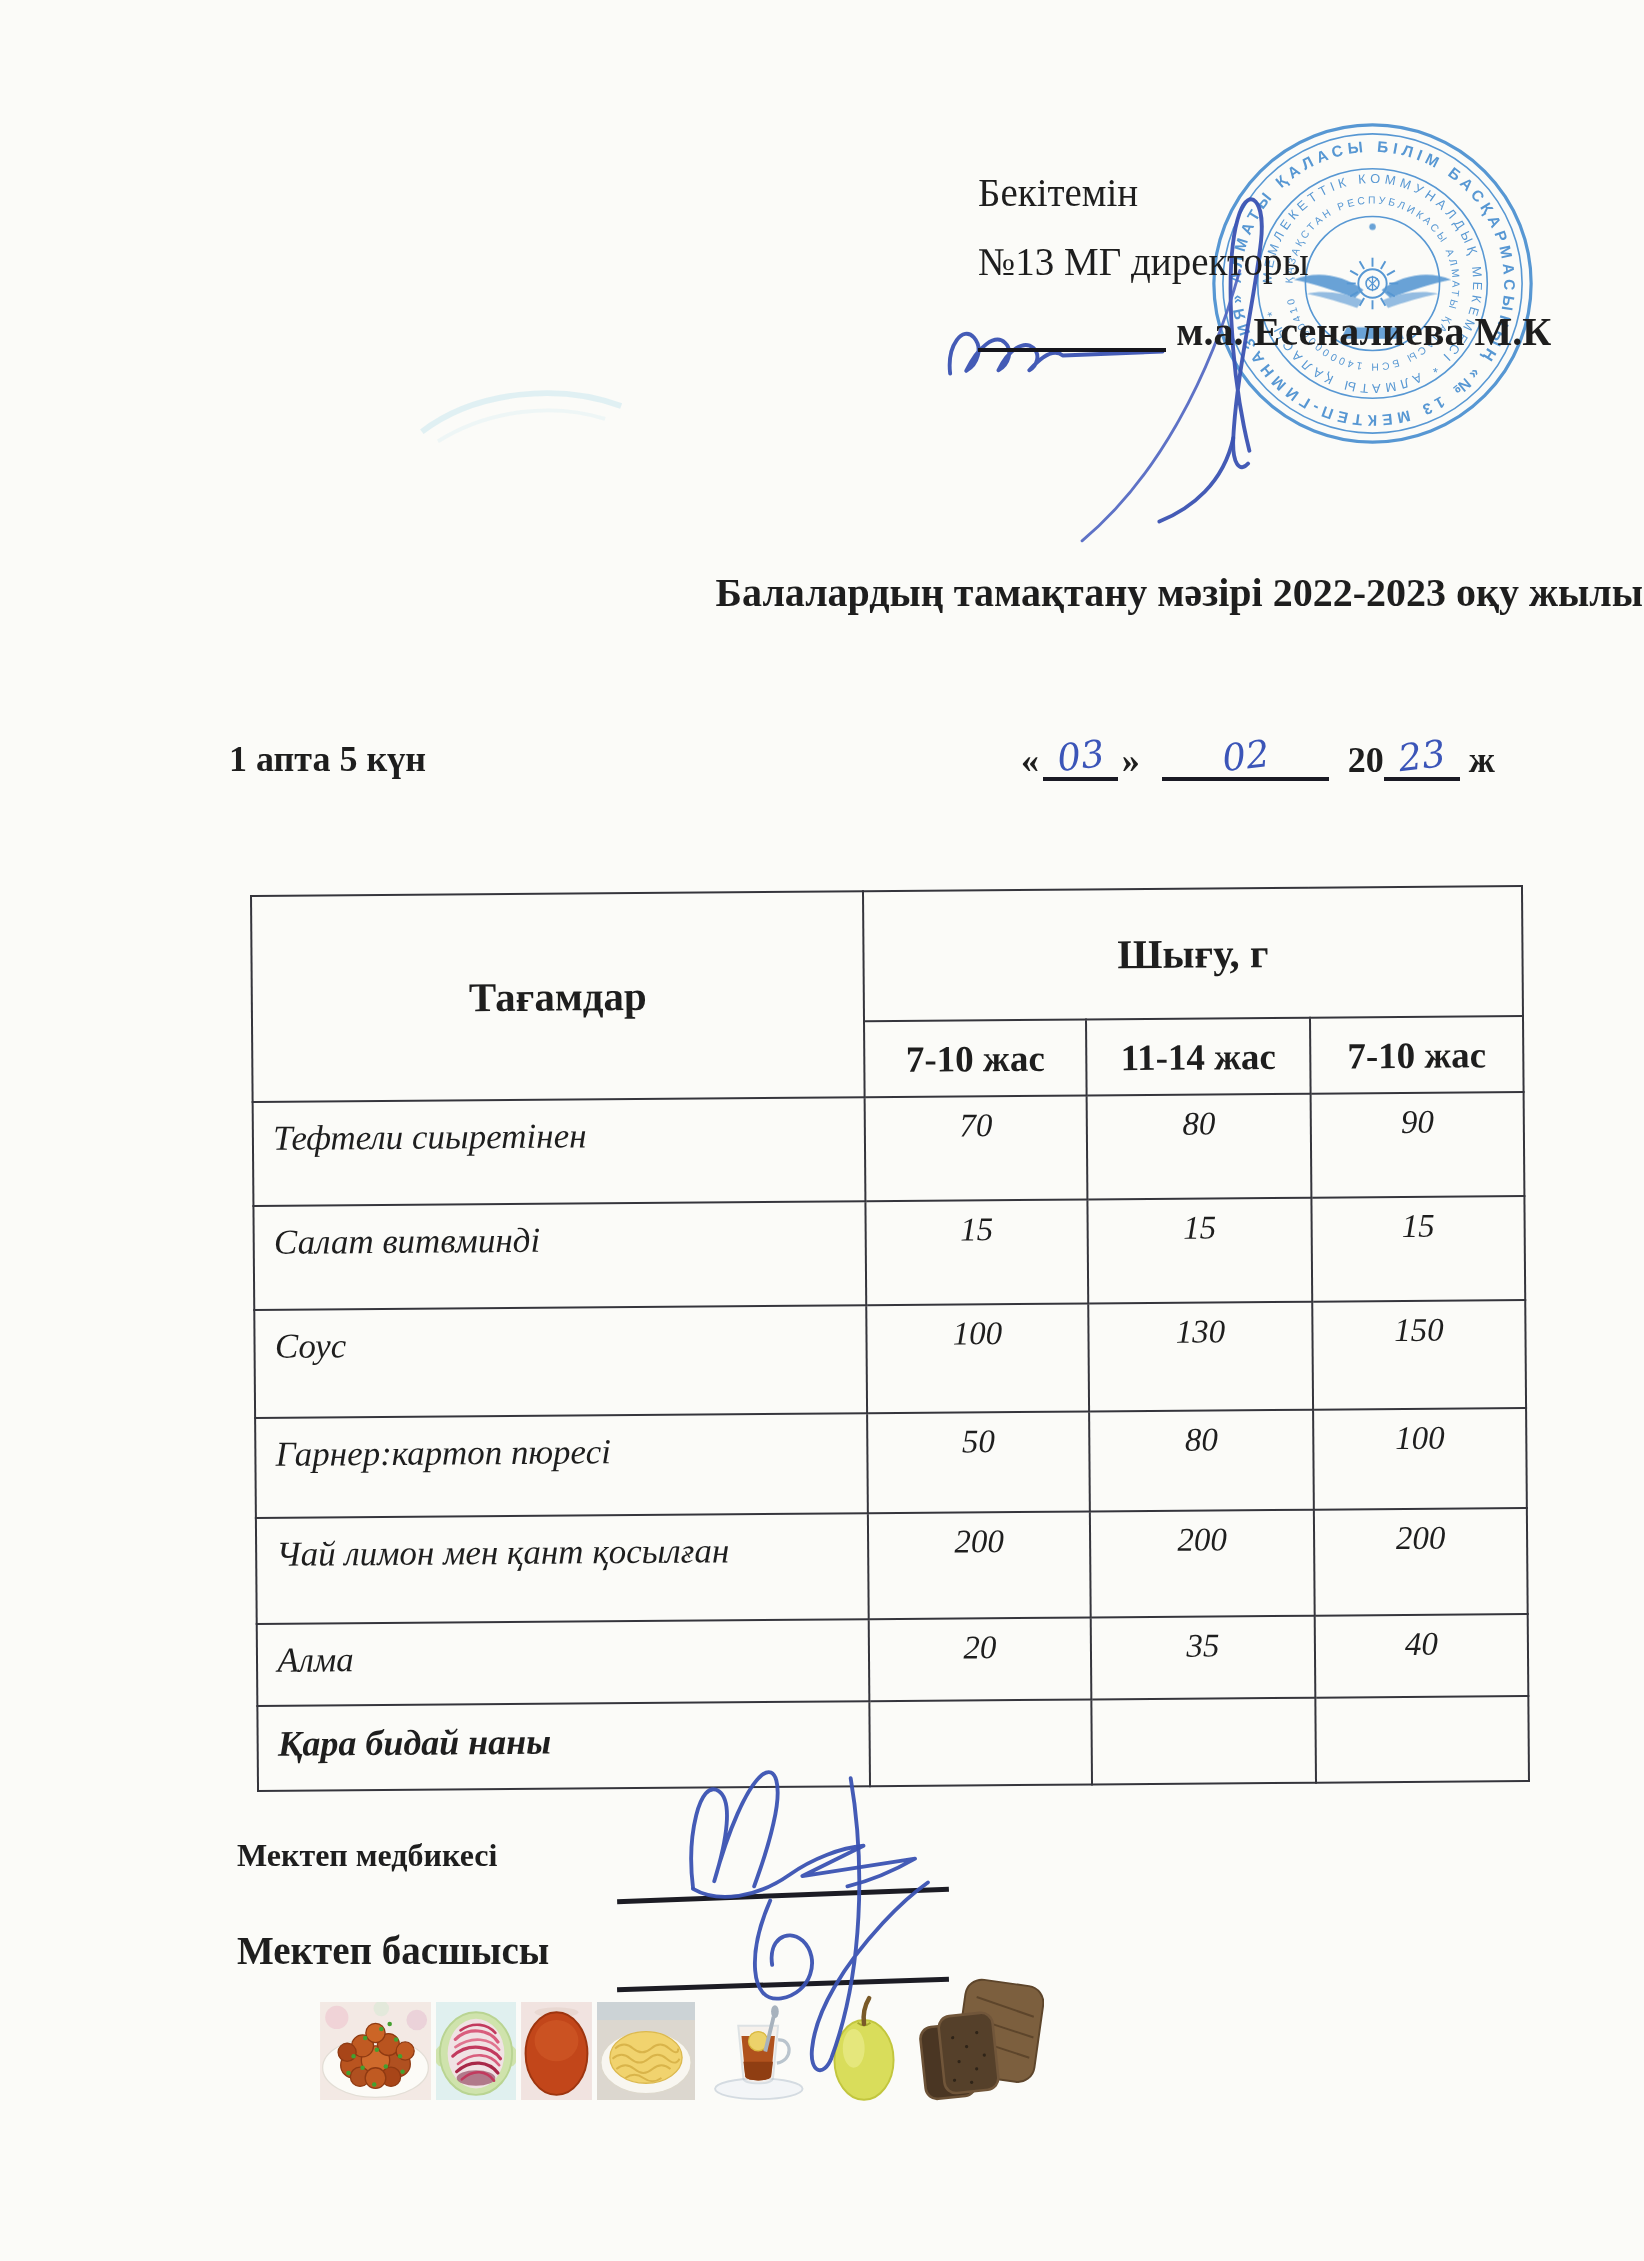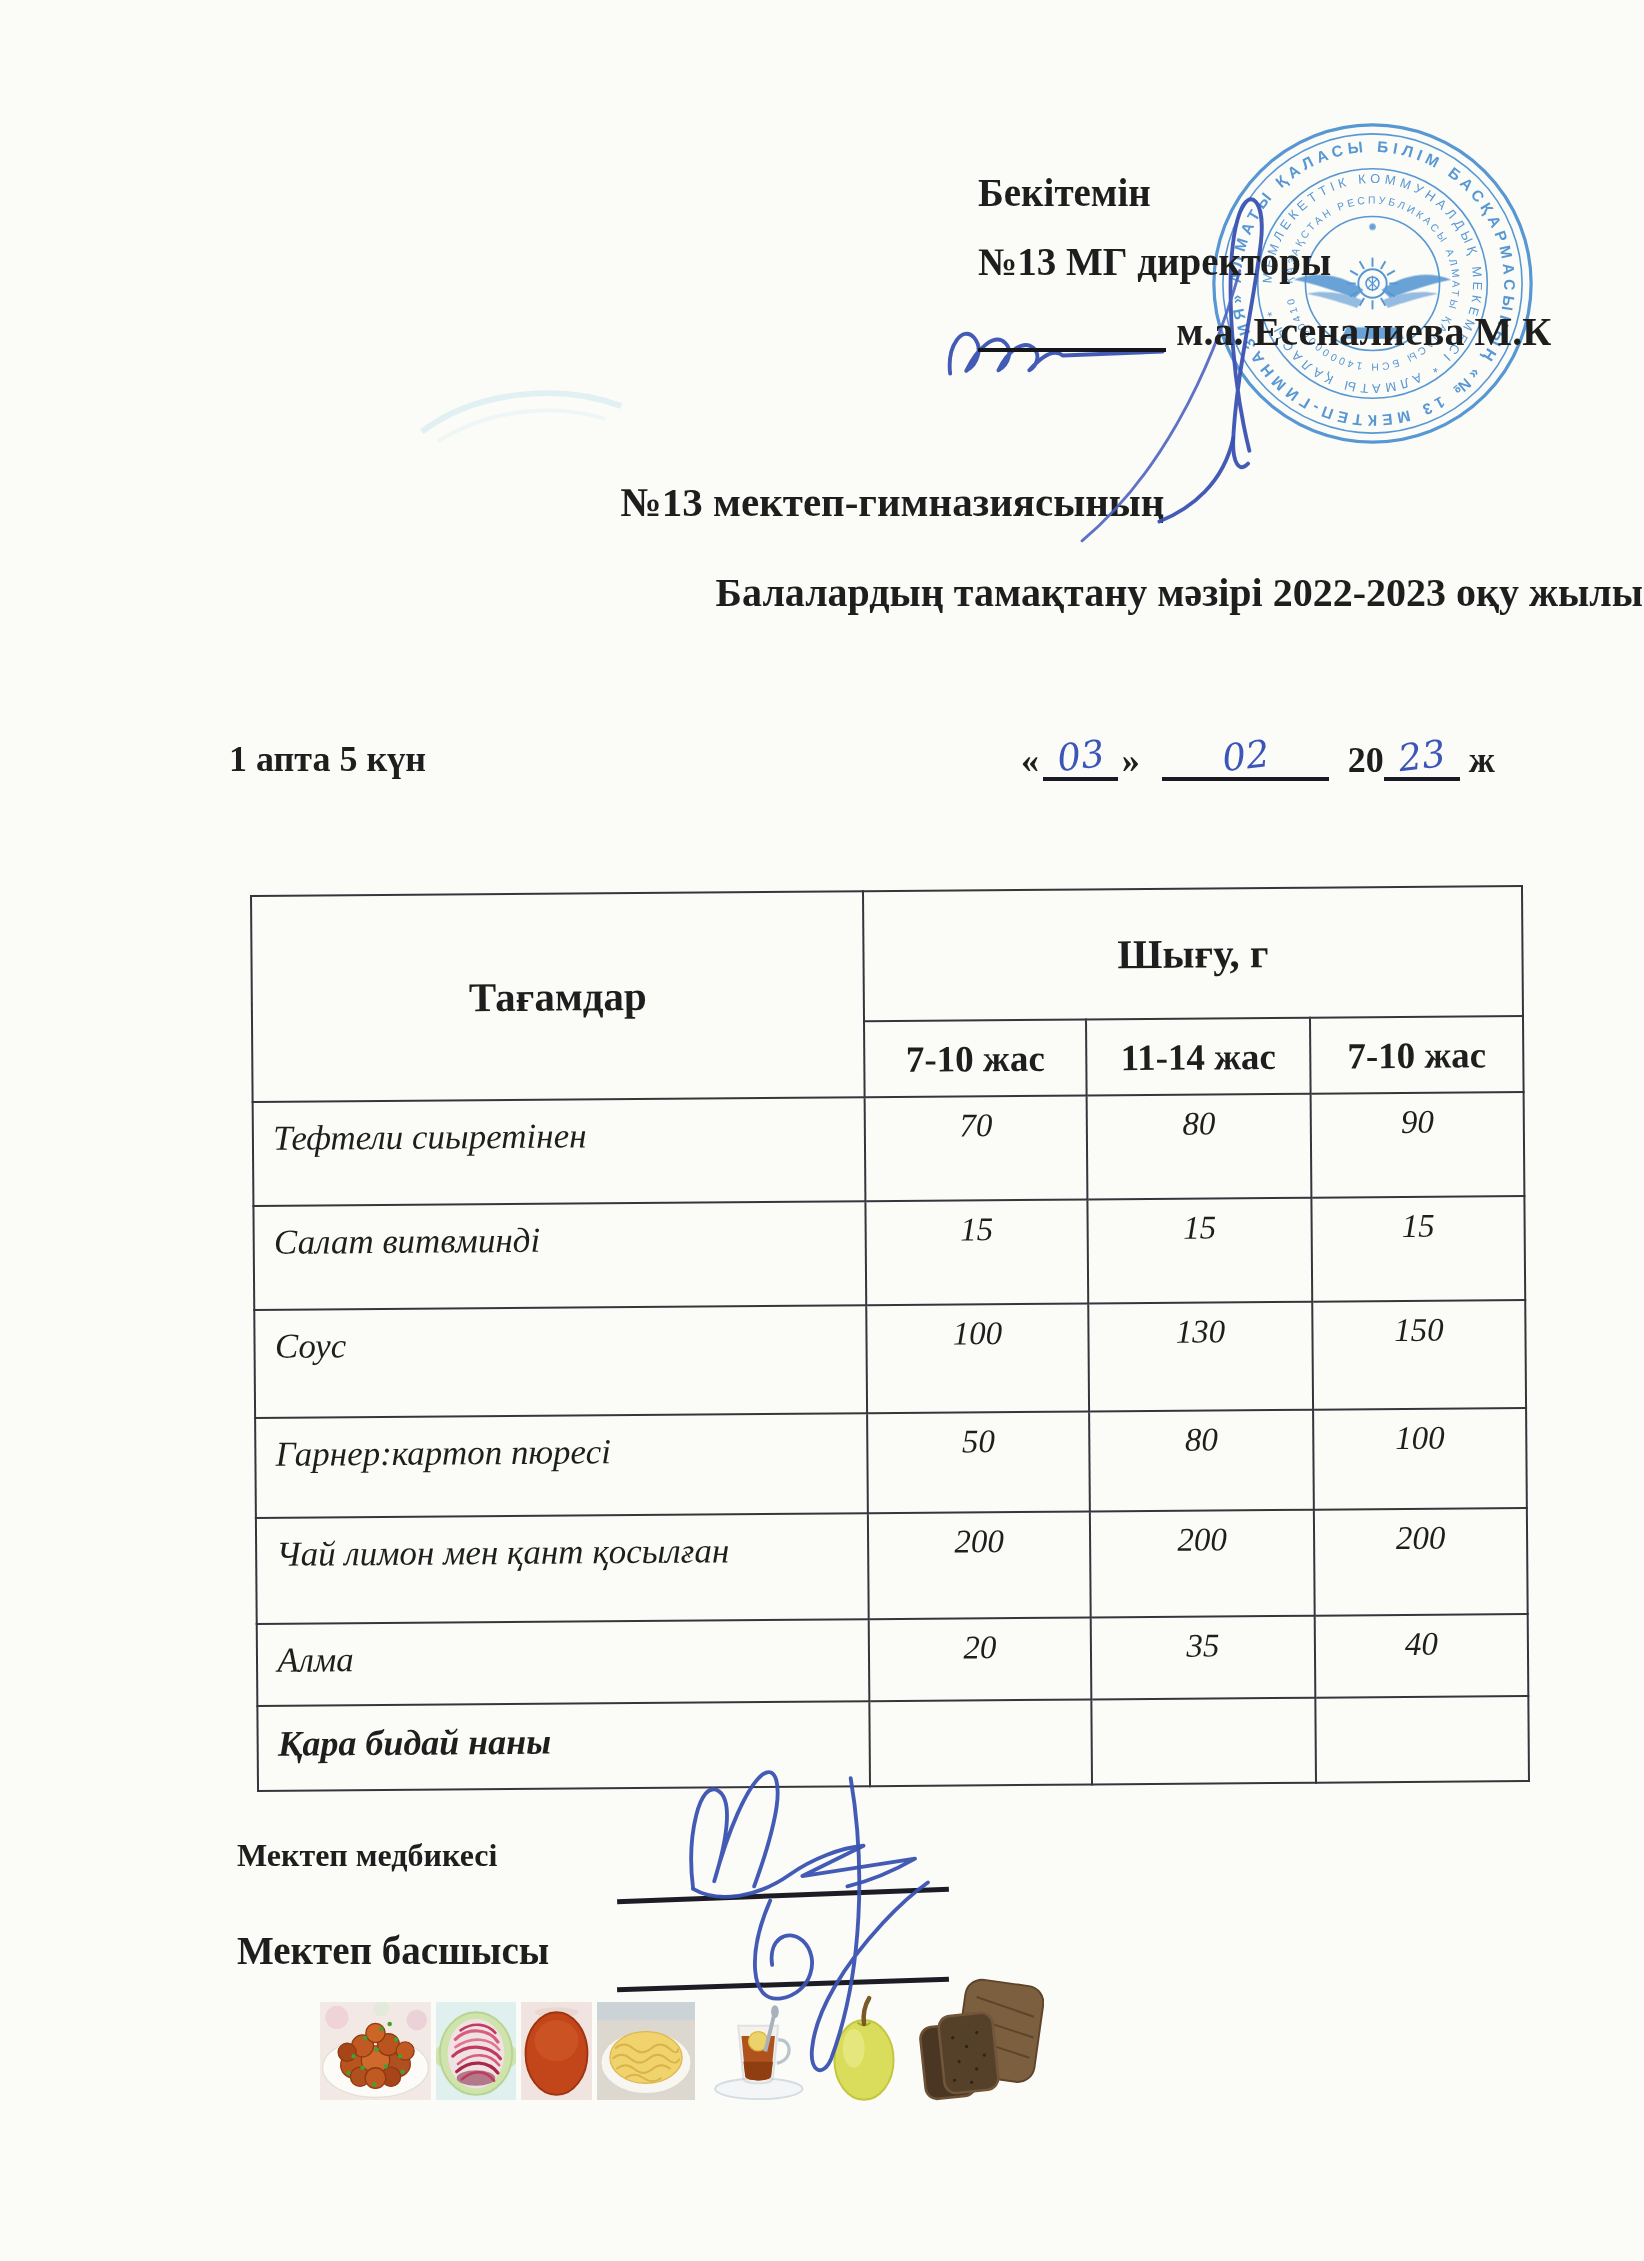--- a/index.html
+++ b/index.html
@@ -1,21 +1,21 @@
 <!DOCTYPE html>
 <html style="font-size:10.3px"><head>
 <meta charset="utf-8">
 <style>
   html,body{margin:0;padding:0;background:#ffffff;}
   .page{position:relative;width:1644px;height:2261px;background:#fbfbf8;
         font-family:"Liberation Serif",serif;color:#1e1e1e;overflow:hidden;}
 
   
   .approval{position:absolute;left:978px;top:173px;z-index:5;}
-  .a-line{font-weight:bold;font-size:39px;line-height:1;white-space:nowrap;}
+  .a-line{font-weight:normal;font-size:39px;line-height:1;white-space:nowrap;}
   .a-line2{margin-top:30px;}
   .a-sigrow{margin-top:26px;display:flex;align-items:flex-end;white-space:nowrap;}
   .sig-underline{display:inline-block;width:188px;height:41px;border-bottom:4.5px solid #15151c;margin-right:10.3px;}
   .a-name{font-weight:bold;font-size:40px;line-height:1;}
 
   
   .stamp{position:absolute;left:1210px;top:121px;width:325px;height:325px;z-index:2;opacity:.93;}
   .stamp text{font-family:"Liberation Sans",sans-serif;fill:#4b90d0;}
   .ring1t{font-size:24px;letter-spacing:7px;font-weight:bold;}
   .ring2t{font-size:20px;letter-spacing:6.5px;}
@@ -151,21 +151,20 @@
 
   <div class="approval">
     <div class="a-line">Бекітемін</div>
     <div class="a-line a-line2">№13 МГ директоры</div>
     <div class="a-sigrow">
       <span class="sig-underline"></span>
       <span class="a-name">м.а. Есеналиева М.К</span>
     </div>
   </div>
 
-  <div class="title1">№13 мектеп-гимназиясының</div>
   <div class="title2">Балалардың тамақтану мәзірі 2022-2023 оқу жылы</div>
 
   <div class="week-label">1 апта 5 күн</div>
   <div class="date-group">
     <span class="dq">«</span>
     <span class="blank blank-day"><span class="hand">03</span></span>
     <span class="dq">»</span>
     <span class="blank blank-month"><span class="hand">02</span></span>
     <span class="yprefix">20</span>
     <span class="blank blank-year"><span class="hand">23</span></span>

